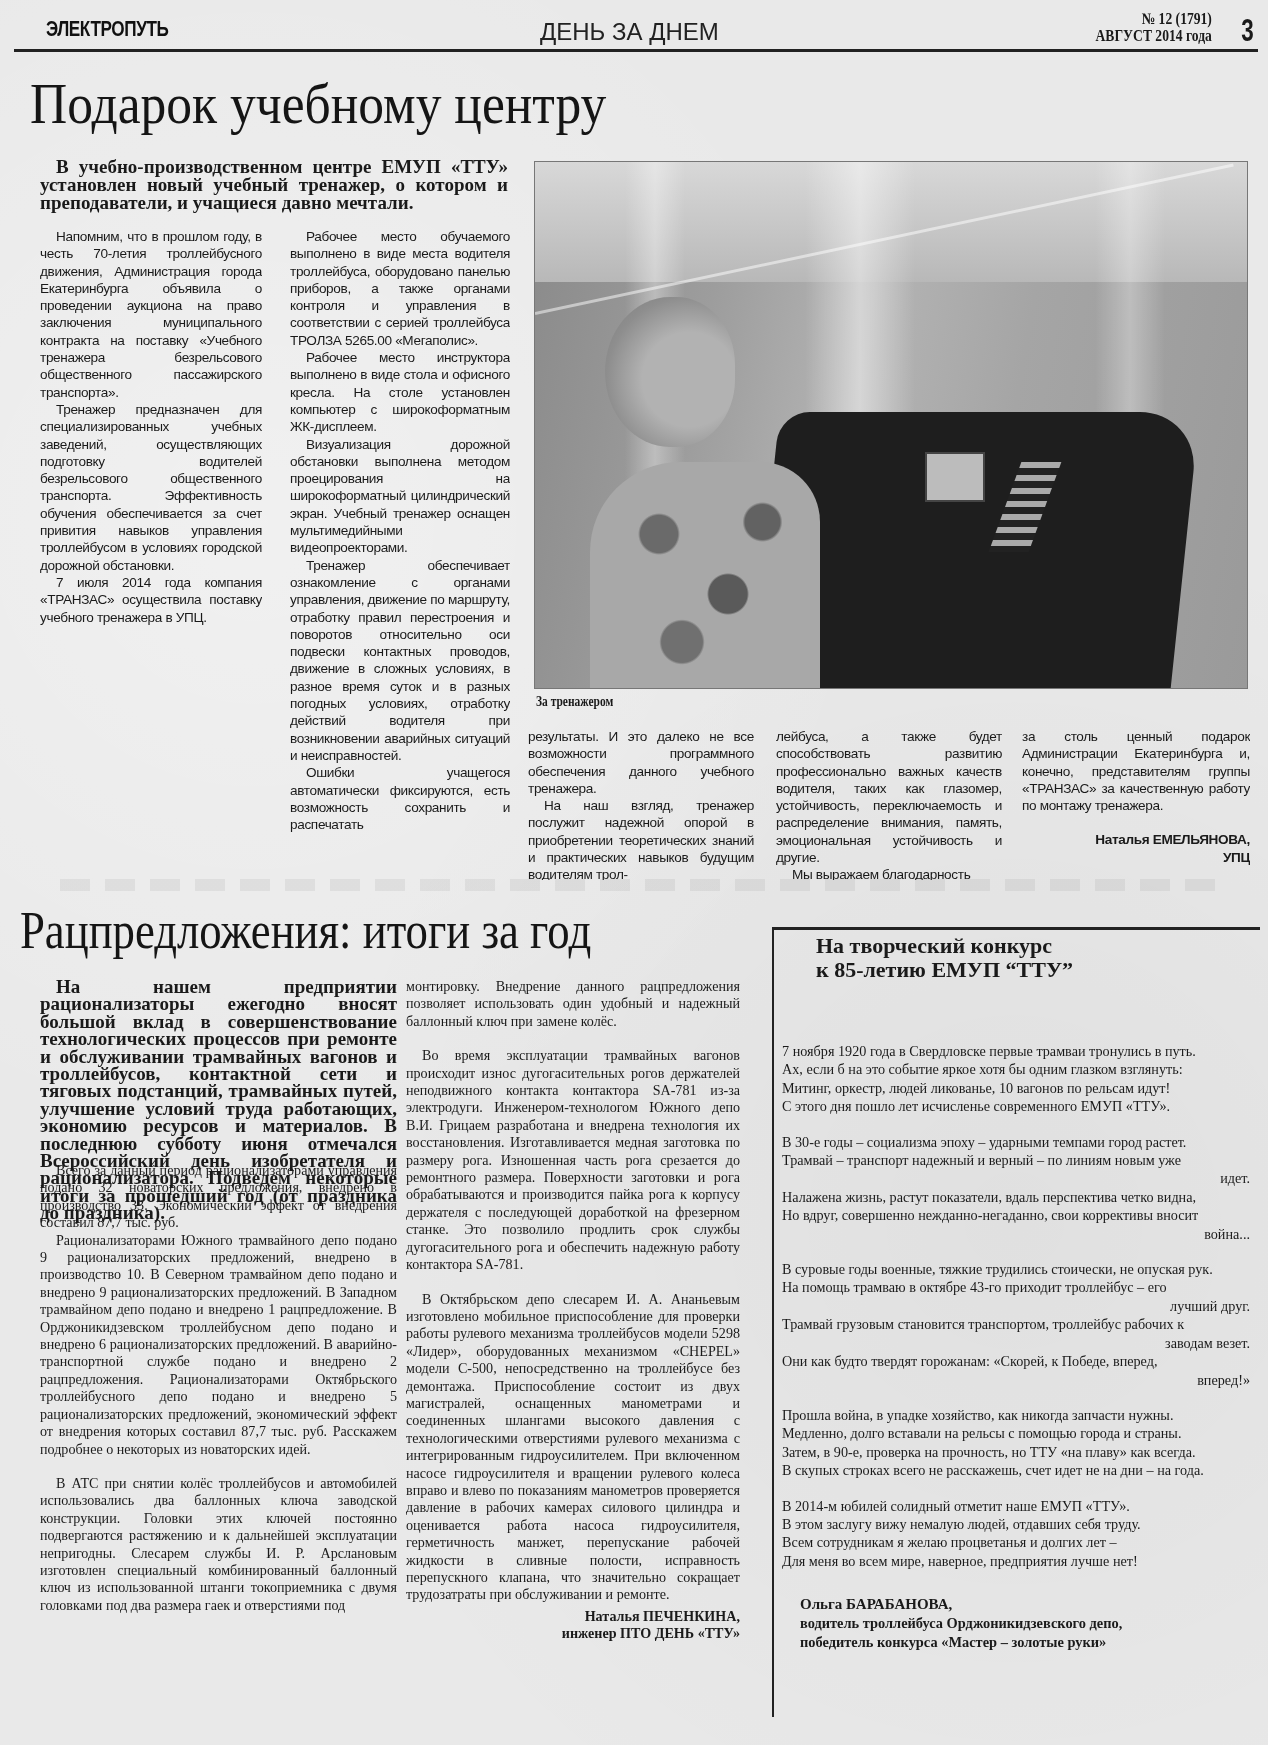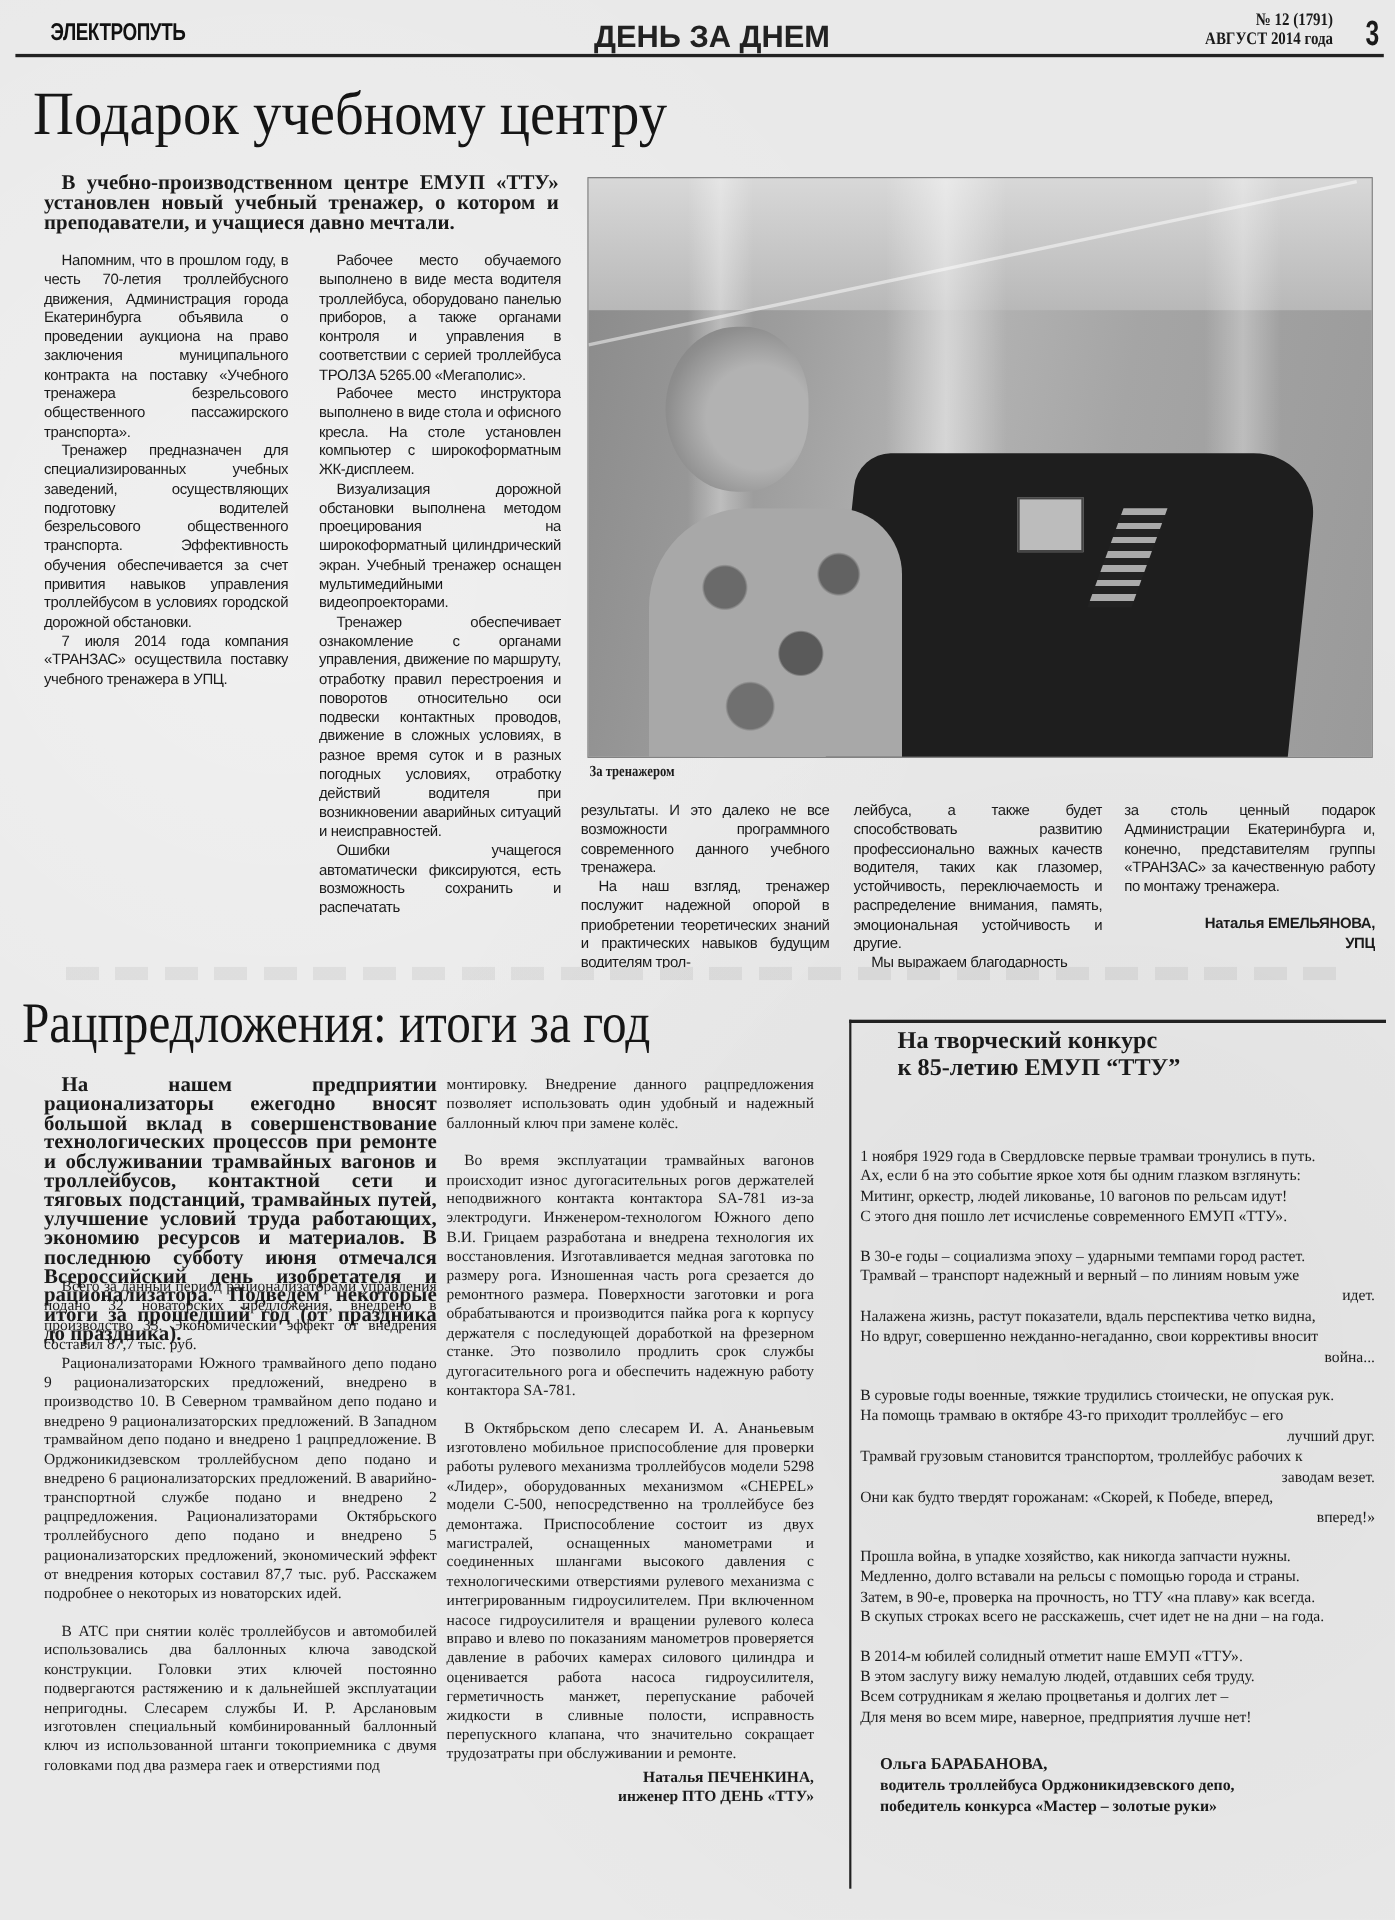--- a/index.html
+++ b/index.html
@@ -19,21 +19,21 @@
     .mast-left {
       left: 46px; top: 16px;
       font-family: "Liberation Sans", sans-serif;
       font-weight: 900; font-size: 22px; letter-spacing: -0.5px;
       transform: scaleX(0.78); transform-origin: left center;
       color: #111;
     }
     .mast-center {
       left: 540px; top: 18px;
       font-family: "Liberation Sans", sans-serif;
-      font-weight: bold; font-size: 28px; color: #222;
+      font-weight: normal; font-size: 24px; color: #222;
     }
     .mast-issue {
       right: 56px; top: 10px; text-align: right;
       font-family: "Liberation Serif", serif; font-weight: bold;
       font-size: 16px; line-height: 17px;
       transform: scaleX(0.85); transform-origin: right center;
     }
     .mast-page {
       right: 14px; top: 12px;
       font-family: "Liberation Sans", sans-serif; font-weight: 900;
@@ -168,21 +168,21 @@
   <div class="curtain3"></div>
   <div class="console"></div>
   <div class="screen"></div>
   <div class="buttons"></div>
   <div class="person-body"></div>
   <div class="person-head"></div>
 </div>
 <div class="abs caption">За тренажером</div>
 
 <div class="abs col col3 narrow">
-  <p class="noindent">результаты. И это далеко не все возможности программного современного данного учебного тренажера.</p>
+  <p class="noindent">результаты. И это далеко не все возможности программного обеспечения данного учебного тренажера.</p>
   <p>На наш взгляд, тренажер послужит надежной опорой в приобретении теоретических знаний и практических навыков будущим водителям трол-</p>
 </div>
 <div class="abs col col4 narrow">
   <p class="noindent">лейбуса, а также будет способствовать развитию профессионально важных качеств водителя, таких как глазомер, устойчивость, переключаемость и распределение внимания, память, эмоциональная устойчивость и другие.</p>
   <p>Мы выражаем благодарность</p>
 </div>
 <div class="abs col col5 narrow">
   <p class="noindent">за столь ценный подарок Администрации Екатеринбурга и, конечно, представителям группы «ТРАНЗАС» за качественную работу по монтажу тренажера.</p>
   <p class="gap"></p>
   <p class="signature">Наталья ЕМЕЛЬЯНОВА,</p>
@@ -211,21 +211,21 @@
 </div>
 
 <div class="abs poembox"></div>
 <div class="abs poem-title">
   <div>На творческий конкурс</div>
   <div>к 85-летию ЕМУП “ТТУ”</div>
 </div>
 
 <div class="abs poem" id="poem">
     <div class="stanza">
-      <div class="line">1 ноября 1929 года в Свердловске  первые трамваи тронулись в путь.</div>
+      <div class="line">7 ноября 1920 года в Свердловске  первые трамваи тронулись в путь.</div>
       <div class="line">Ах, если б на это событие яркое хотя бы одним глазком взглянуть:</div>
       <div class="line">Митинг, оркестр, людей ликованье, 10 вагонов по рельсам идут!</div>
       <div class="line">С этого дня пошло лет исчисленье современного ЕМУП «ТТУ».</div>
     </div>
     <div class="stanza">
       <div class="line">В 30-е годы  – социализма эпоху – ударными темпами город растет.</div>
       <div class="line">Трамвай – транспорт надежный и верный – по линиям новым уже</div>
       <div class="line right">идет.</div>
       <div class="line">Налажена жизнь, растут показатели, вдаль перспектива четко видна,</div>
       <div class="line">Но вдруг, совершенно нежданно-негаданно, свои коррективы вносит</div>

